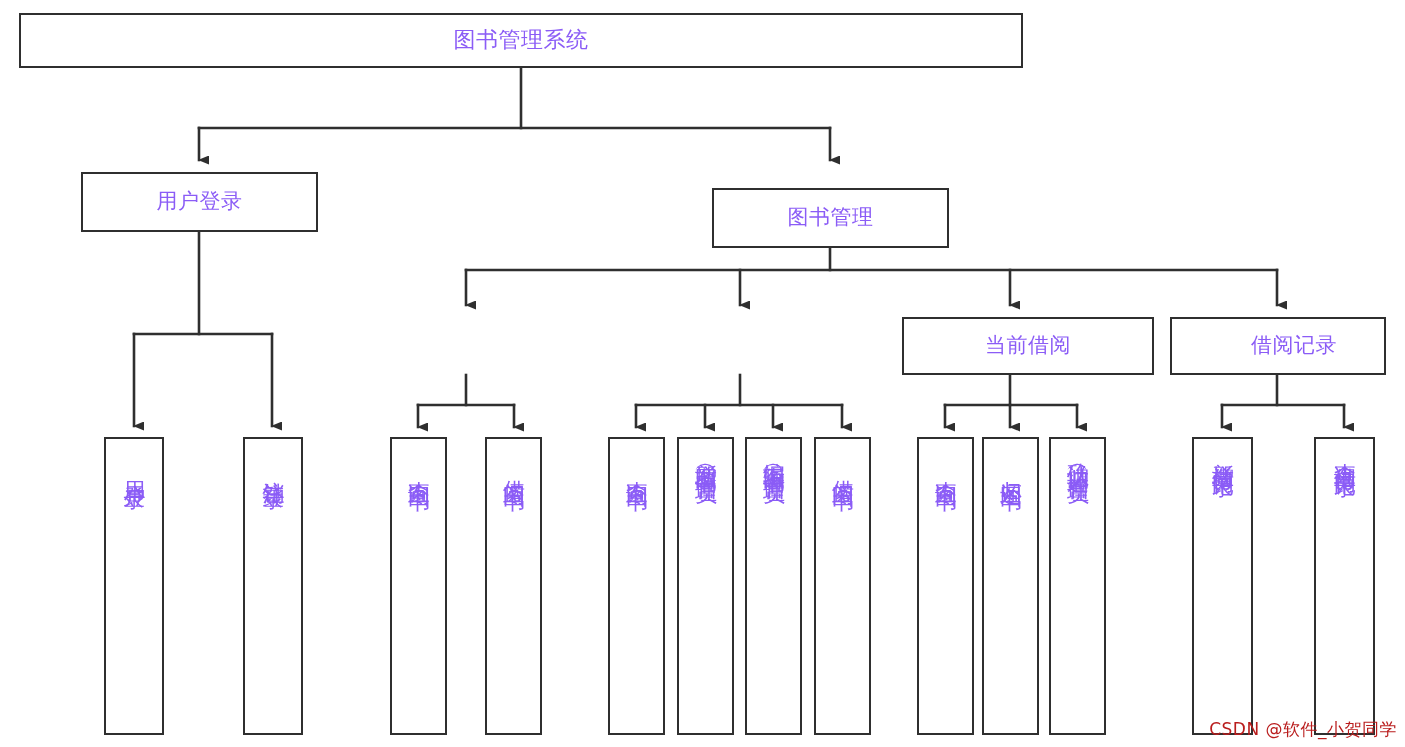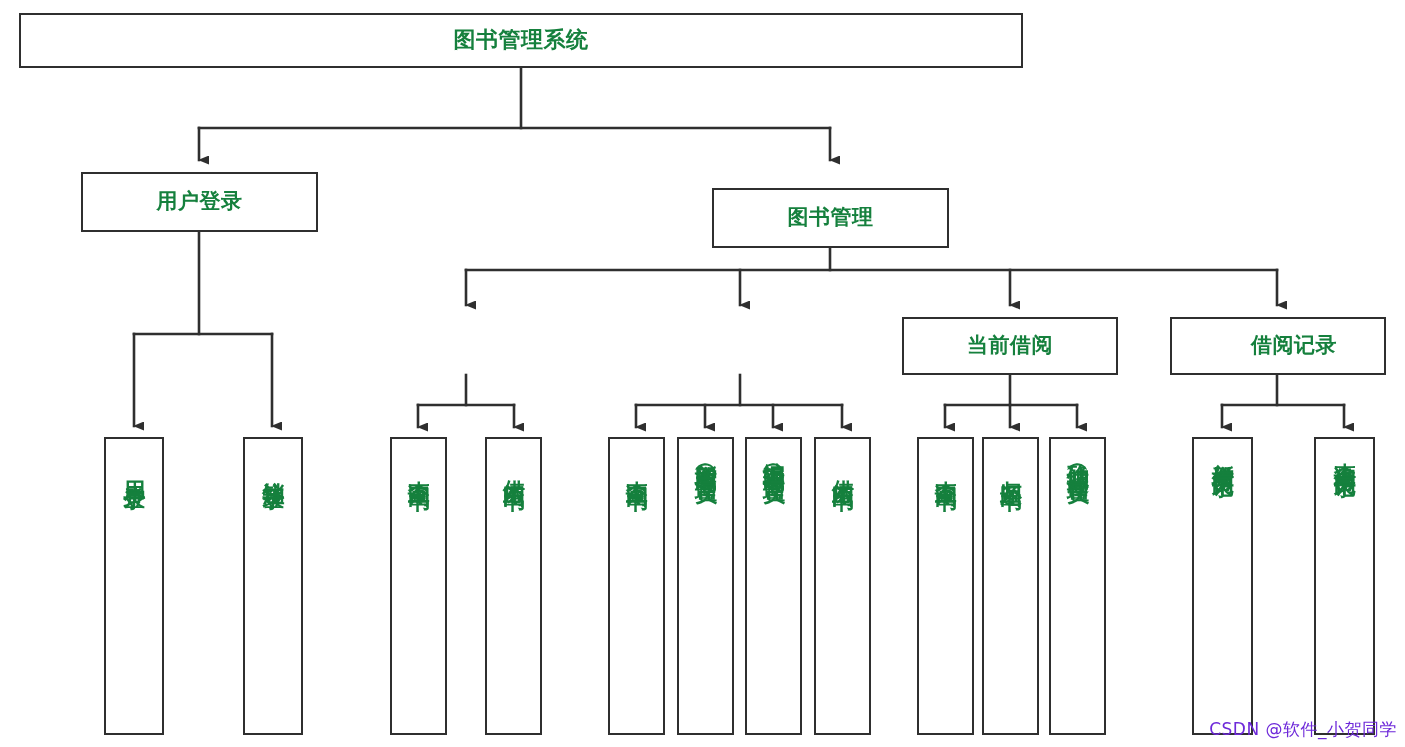--- a/index.html
+++ b/index.html
@@ -30,22 +30,22 @@
     position: absolute;
     box-sizing: border-box;
     background: #ffffff;
     border: 2.5px solid #2f2f2f;
     display: flex;
     align-items: center;
     justify-content: center;
     z-index: 2;
   }
   .node .node-label {
-    color: #15803d;
-    font-weight: 700;
+    color: #8b5cf6;
+    font-weight: 400;
     letter-spacing: 0.5px;
     white-space: nowrap;
     text-align: right;
   }
   
   .node.horiz .node-label {
     font-size: 21px;
     line-height: 1.2;
   }
   .node.root .node-label {
@@ -67,21 +67,21 @@
     display: block;
   }
   .node.vert.short .node-label {
     margin-top: 18px;
   }
   #watermark {
     position: absolute;
     right: 8px;
     bottom: 6px;
     font-size: 17px;
-    color: #6d28d9;
+    color: #b91c1c;
     letter-spacing: 0.5px;
     z-index: 5;
     white-space: nowrap;
     font-family: "DejaVu Sans", "Liberation Sans", sans-serif;
   }
 </style>
 </head>
 <body>
 
 <div id="diagram-root">
@@ -143,21 +143,21 @@
   <div class="node horiz" style="left:81px; top:172px; width:237px; height:60px;">
     <span class="node-label">用户登录</span>
   </div>
 
   <div class="node horiz" style="left:712px; top:188px; width:237px; height:60px;">
     <span class="node-label">图书管理</span>
   </div>
 
 
 
-  <div class="node horiz" style="left:902px; top:317px; width:216px; height:58px;">
+  <div class="node horiz" style="left:902px; top:317px; width:252px; height:58px;">
     <span class="node-label">当前借阅</span>
   </div>
 
   <div class="node horiz" style="left:1170px; top:317px; width:216px; height:58px;padding-left:32px;">
     <span class="node-label">借阅记录</span>
   </div>
 
   <div class="node vert short" style="left:104px; top:437px; width:60px; height:298px;">
     <span class="node-label">用户登录</span>
   </div>

